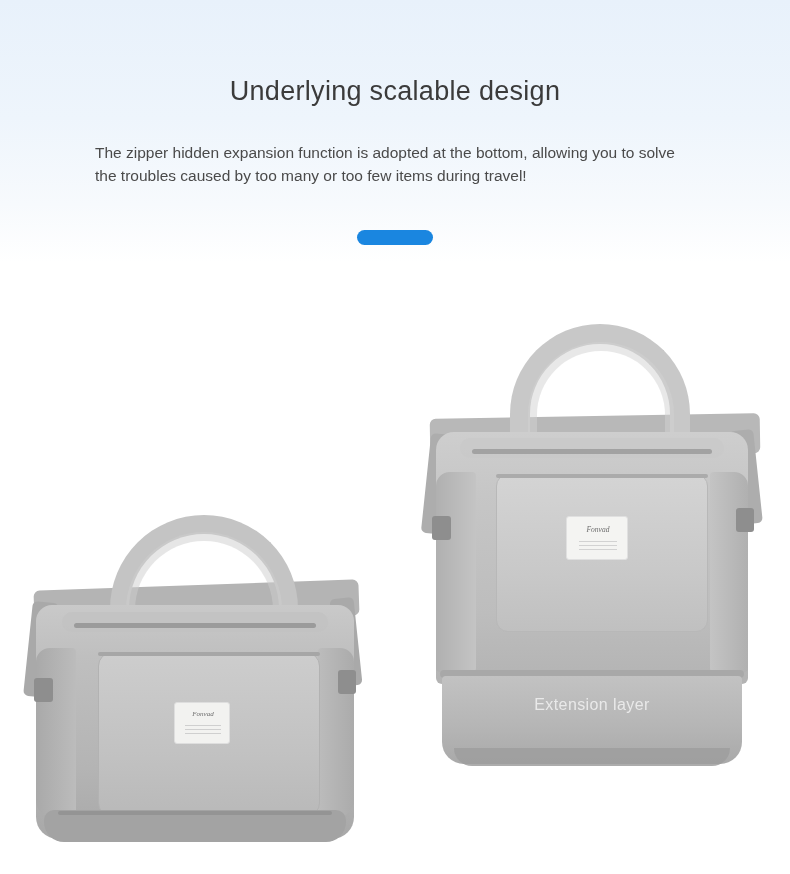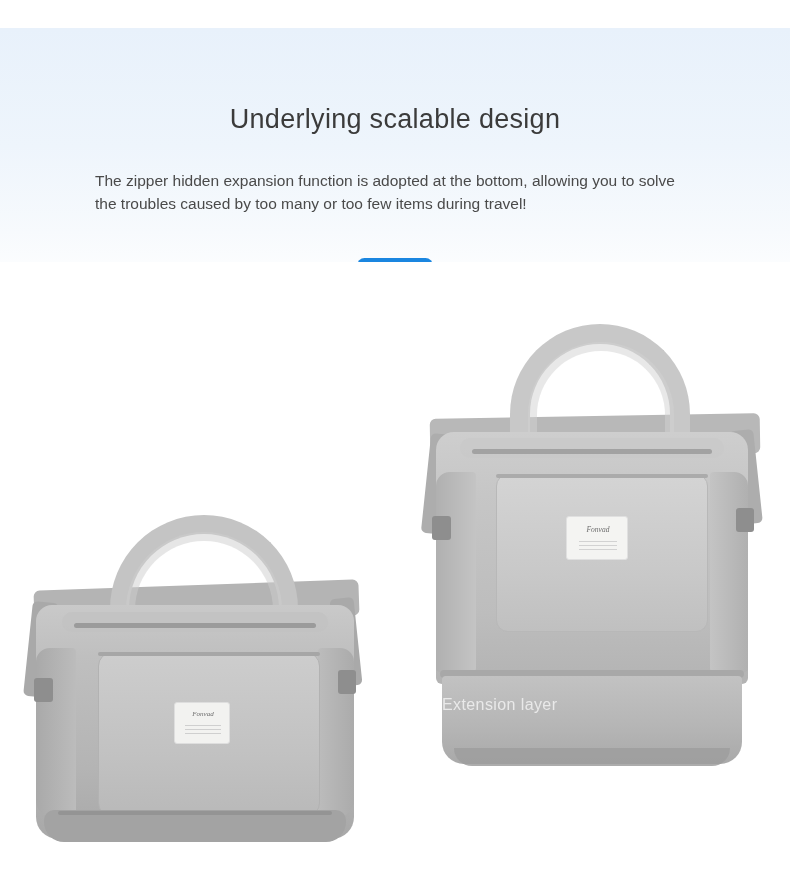--- a/index.html
+++ b/index.html
@@ -12,21 +12,20 @@
     overflow: hidden;
     position: relative;
   }
 
   
   .banner {
     position: absolute;
     left: 0; top: 0;
     width: 790px; height: 262px;
     background: linear-gradient(180deg, #e8f1fb 0%, #eef5fc 45%, #f7fafd 78%, #ffffff 100%);
-    margin-top: 28px;
   }
   .headline {
     position: absolute;
     left: 0; top: 76px;
     width: 790px;
     text-align: center;
     font-size: 27px;
     color: #3b3b3b;
     letter-spacing: 0.3px;
   }
@@ -355,21 +354,21 @@
     position: absolute;
     left: 24px; top: 372px;
     width: 300px; height: 88px;
     background: linear-gradient(180deg,#c2c2c2 0%, #b6b6b6 55%, #a9a9a9 100%);
     border-radius: 4px 4px 22px 22px;
   }
   .rb-ext-label {
     position: absolute;
     left: 24px; top: 392px;
     width: 300px;
-    text-align: left;
+    text-align: center;
     font-size: 16px;
     color: #e9e9e9;
     letter-spacing: .4px;
   }
   .rb-base-shadow {
     position: absolute;
     left: 36px; top: 444px;
     width: 276px; height: 18px;
     background: #9d9d9d;
     border-radius: 0 0 20px 20px;

